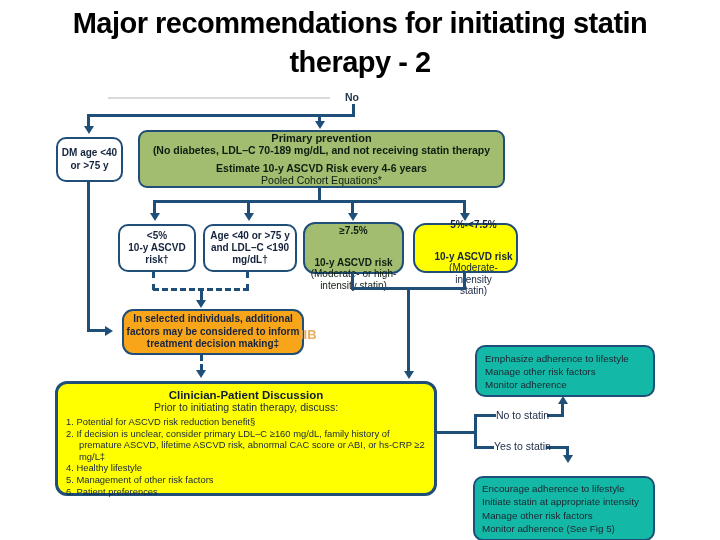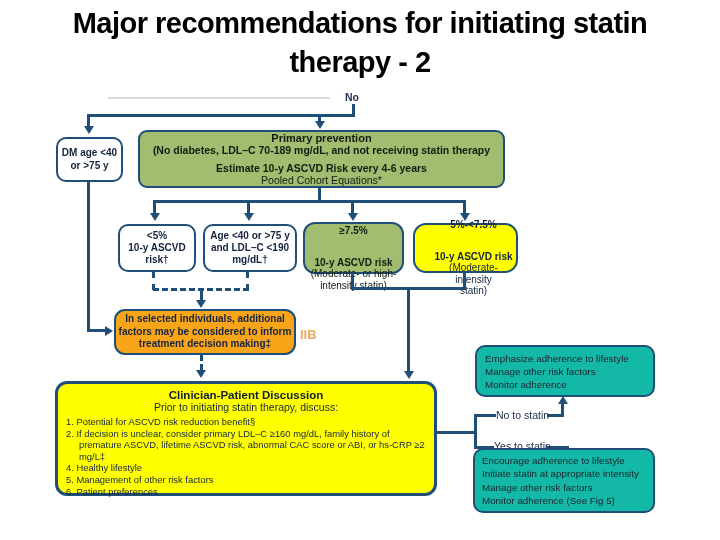--- a/index.html
+++ b/index.html
@@ -35,30 +35,30 @@
   
   #dm-box{left:56px;top:137px;width:67px;height:45px;font-size:10px;line-height:12.5px;font-weight:bold;}
   #primary-box{left:138px;top:130px;width:367px;height:58px;font-size:10.5px;line-height:12.5px;}
   #primary-box .t1{font-size:11px;font-weight:bold;}
   #primary-box .t2{font-weight:bold;}
   #primary-box .t3{font-weight:bold;margin-top:5px;}
   #box-a{left:118px;top:224px;width:78px;height:48px;font-size:10px;line-height:12px;font-weight:bold;}
   #box-b{left:203px;top:224px;width:94px;height:48px;font-size:10px;line-height:12px;font-weight:bold;}
   #box-c{left:303px;top:222px;width:101px;height:52px;font-size:10px;line-height:11.5px;border-radius:12px;}
   #box-d{left:413px;top:223px;width:105px;height:50px;font-size:10px;line-height:11.5px;border-radius:13px;}
-  #orange-box{left:114px;top:309px;width:182px;height:46px;font-size:10px;line-height:12.5px;font-weight:bold;}
+  #orange-box{left:122px;top:309px;width:182px;height:46px;font-size:10px;line-height:12.5px;font-weight:bold;}
   #iib{position:absolute;left:300px;top:327px;font-size:13px;font-weight:bold;color:#e9ad60;}
   #discussion-box{left:55px;top:381px;width:382px;height:115px;border-width:3px;
       justify-content:flex-start;padding:5px 8px 16px 8px;}
   #discussion-box .dt{font-size:11.5px;font-weight:bold;width:100%;text-align:center;color:#101d36;}
   #discussion-box .ds{font-size:10.5px;width:100%;text-align:center;margin-bottom:3px;color:#17263f;}
   #discussion-box .di{font-size:9.4px;line-height:11.6px;width:100%;text-align:left;
       padding-left:13px;text-indent:-13px;box-sizing:border-box;color:#17263f;}
   #gray-box-1{left:475px;top:345px;width:180px;height:52px;font-size:9.8px;line-height:13px;padding:4px 8px;justify-content:center;}
-  #gray-box-2{left:473px;top:448px;width:182px;height:65px;font-size:9.8px;line-height:13.5px;padding:12px 7px;justify-content:center;}
+  #gray-box-2{left:473px;top:476px;width:182px;height:65px;font-size:9.8px;line-height:13.5px;padding:12px 7px;justify-content:center;}
   #no-label{left:345px;top:91px;font-weight:bold;color:#25364f;}
   #no-statin-label{left:496px;top:409px;}
   #yes-statin-label{left:494px;top:440px;}
 </style>
 </head>
 <body>
 
 <div id="slide">
 
   <div class="title">

